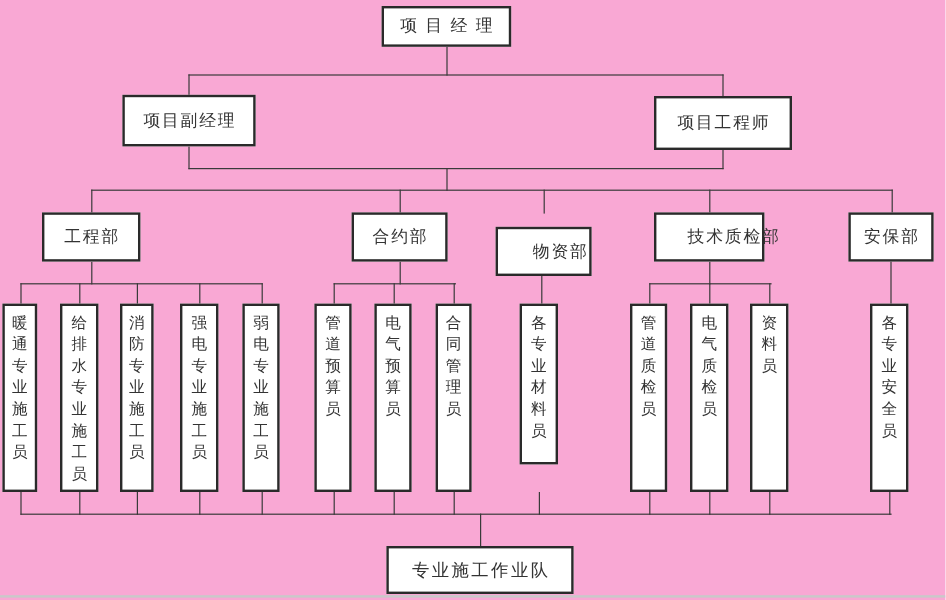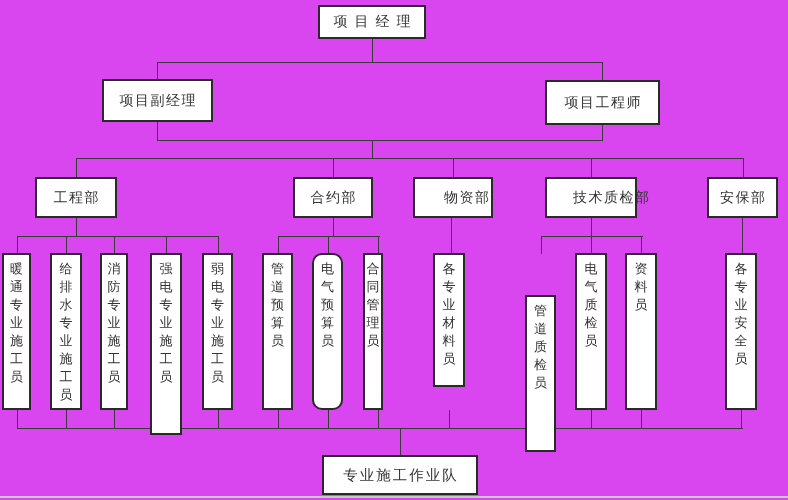--- a/index.html
+++ b/index.html
@@ -1,16 +1,16 @@
 <!DOCTYPE html>
 <html><head>
 <meta charset="utf-8">
 <style>
   html,body{margin:0;padding:0;background:#ffffff;}
-  #canvas{position:relative;width:788px;height:500px;background:#d946ef;overflow:hidden;
+  #canvas{position:relative;width:788px;height:500px;background:#f9a8d4;overflow:hidden;
           font-family:"Liberation Sans","DejaVu Sans",sans-serif;color:#333333;}
   .box{position:absolute;box-sizing:border-box;background:#ffffff;border:2px solid #2a2a2a;
        display:flex;align-items:center;justify-content:center;z-index:2;}
   .box .lbl{font-size:14px;letter-spacing:1.5px;white-space:nowrap;margin-right:-1.5px;}
   #root-box{left:318px;top:5px;width:108px;height:34px;}
   #root-box .lbl{letter-spacing:7px;margin-right:-7px;}
   #deputy-box{left:102px;top:79px;width:111px;height:43px;}
   #engineer-box{left:545px;top:80px;width:115px;height:45px;}
   #team-box{left:322px;top:455px;width:156px;height:40px;}
   #team-box .lbl{font-size:14.5px;letter-spacing:2px;margin-right:-2px;}
@@ -43,48 +43,48 @@
     </div>
     <div class="vbox" style="left: 50px; top: 253px; width: 32px; height: 157px;">
       <span class="vtext">给排水专业施工员</span>
     </div>
     <div class="vbox" style="left: 2px; top: 253px; width: 29px; height: 157px;">
       <span class="vtext">暖通专业施工员</span>
     </div>
     <div class="vbox" style="left: 100px; top: 253px; width: 28px; height: 157px;">
       <span class="vtext">消防专业施工员</span>
     </div>
-    <div class="vbox" style="left: 150px; top: 253px; width: 32px; height: 182px;">
+    <div class="vbox" style="left: 150px; top: 253px; width: 32px; height: 157px;">
       <span class="vtext">强电专业施工员</span>
     </div>
     <div class="vbox" style="left: 202px; top: 253px; width: 31px; height: 157px;">
       <span class="vtext">弱电专业施工员</span>
     </div>
     <div class="box dept" style="left: 293px; top: 177px; width: 80px; height: 41px;">
       <span class="lbl">合约部</span>
     </div>
     <div class="vbox" style="left: 262px; top: 253px; width: 31px; height: 157px;">
       <span class="vtext">管道预算员</span>
     </div>
-    <div class="vbox" style="left: 312px; top: 253px; width: 31px; height: 157px; border-radius: 10px;">
+    <div class="vbox" style="left: 312px; top: 253px; width: 31px; height: 157px;">
       <span class="vtext">电气预算员</span>
     </div>
-    <div class="vbox" style="left: 363px; top: 253px; width: 20px; height: 157px;">
+    <div class="vbox" style="left: 363px; top: 253px; width: 30px; height: 157px;">
       <span class="vtext">合同管理员</span>
     </div>
-    <div class="box dept" style="left: 413px; top: 177px; width: 80px; height: 41px; padding-left: 27px;">
+    <div class="box dept" style="left: 413px; top: 189px; width: 80px; height: 41px; padding-left: 27px;">
       <span class="lbl">物资部</span>
     </div>
     <div class="vbox" style="left: 433px; top: 253px; width: 32px; height: 134px;">
       <span class="vtext">各专业材料员</span>
     </div>
     <div class="box dept" style="left: 545px; top: 177px; width: 92px; height: 41px; padding-left: 40px;">
       <span class="lbl">技术质检部</span>
     </div>
-    <div class="vbox" style="left: 525px; top: 253px; width: 31px; height: 157px; margin-top: 42px;">
+    <div class="vbox" style="left: 525px; top: 253px; width: 31px; height: 157px;">
       <span class="vtext">管道质检员</span>
     </div>
     <div class="vbox" style="left: 575px; top: 253px; width: 32px; height: 157px;">
       <span class="vtext">电气质检员</span>
     </div>
     <div class="vbox" style="left: 625px; top: 253px; width: 32px; height: 157px;">
       <span class="vtext">资料员</span>
     </div>
     <div class="box dept" style="left: 707px; top: 177px; width: 71px; height: 41px;">
       <span class="lbl">安保部</span>

